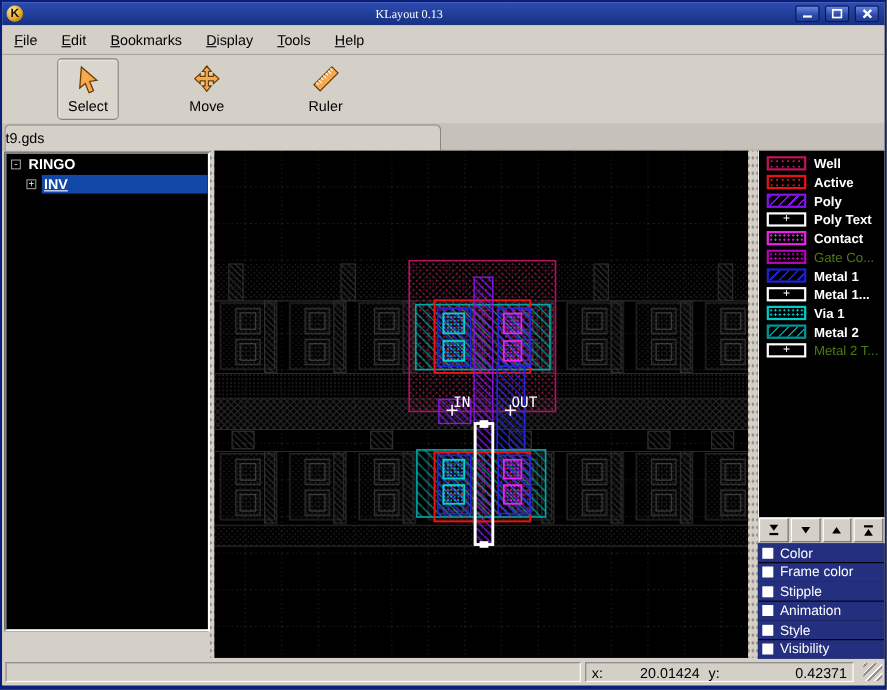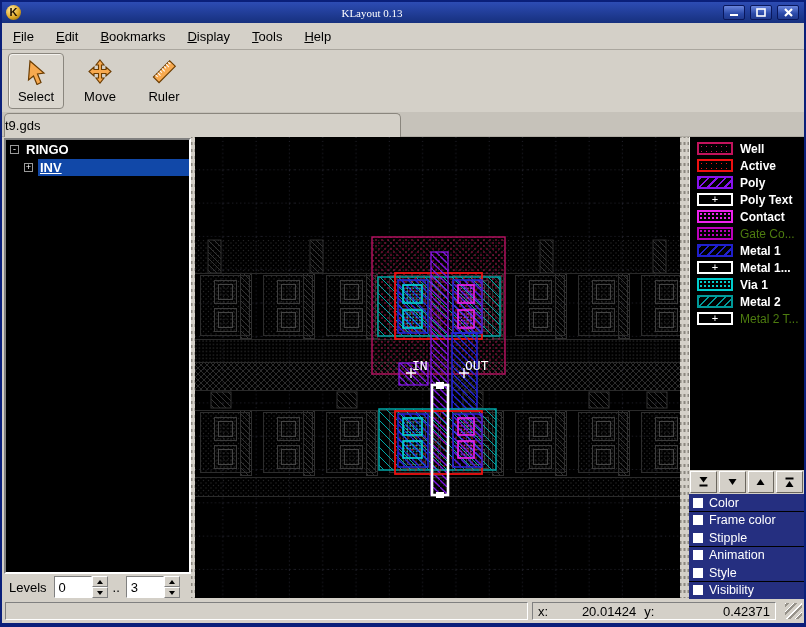--- a/index.html
+++ b/index.html
@@ -25,21 +25,21 @@
   #menubar { position:absolute; left:0; top:21px; width:802px; height:27px; background:#d4d0c8;
     display:flex; align-items:center; font-size:13px; color:#000;
     border-bottom:1px solid #aaa69e; }
   .menu-item { padding:4px 11px; cursor:default; }
   .mn { text-decoration:underline; }
 
   
   #toolbar { position:absolute; left:0; top:48px; width:802px; height:62px; background:#d4d0c8;
     display:flex; align-items:center; padding-left:6px; gap:8px; }
   .tool-btn { width:56px; height:56px; display:flex; flex-direction:column; align-items:center;
-    justify-content:center; gap:4px; font-size:13px; color:#000; }
+    justify-content:center; gap:4px; font-size:13px; color:#000;margin-left:44px; }
   .tool-btn.active { border:1px solid #8a867e; border-radius:4px; background:#dad6ce;
     box-shadow:inset 1px 1px 0 #f4f2ee; }
 
   
   #tabbar { position:absolute; left:0; top:110px; width:802px; height:25px; background:#c6c2ba;
     border-bottom:1px solid #b0aca4; }
   .tab { position:absolute; left:2px; top:1px; width:397px; height:24px; background:#d4d0c8;
     border:1px solid #8a867e; border-bottom:none; border-radius:5px 5px 0 0;
     display:flex; align-items:center; justify-content:flex-start; font-size:13px; color:#000; }
 
@@ -194,46 +194,20 @@
       <div class="tree-row">
         <span class="exp">-</span>
         <span class="lbl">RINGO</span>
       </div>
       <div class="tree-row child selected">
         <span class="exp">+</span>
         <span class="lbl">INV</span>
       </div>
     </div>
 
-    <div id="levels">
-      <span class="lab">Levels</span>
-      <div class="spin">
-        <input readonly="" value="0" style="">
-        <div class="btns">
-          <div class="sb">
-                <span class="tri-up"></span>
-              </div>
-          <div class="sb">
-                <span class="tri-dn"></span>
-              </div>
-        </div>
-      </div>
-      <span class="dots">..</span>
-      <div class="spin">
-        <input readonly="" value="3" style="">
-        <div class="btns">
-          <div class="sb">
-                <span class="tri-up"></span>
-              </div>
-          <div class="sb">
-                <span class="tri-dn"></span>
-              </div>
-        </div>
-      </div>
-    </div>
 
     <div class="vsplit" style="left:189px;"></div>
 
     <div id="canvas">
       <svg width="485" height="461" viewBox="0 0 485 461">
         <defs>
           <pattern id="grid" width="33.3" height="33.3" patternUnits="userSpaceOnUse">
             <g stroke="#23232d" stroke-width="1" stroke-dasharray="1 3">
               <line x1="0" y1="32.8" x2="33.3" y2="32.8"></line>
               <line x1="27.8" y1="0" x2="27.8" y2="33.3"></line>

